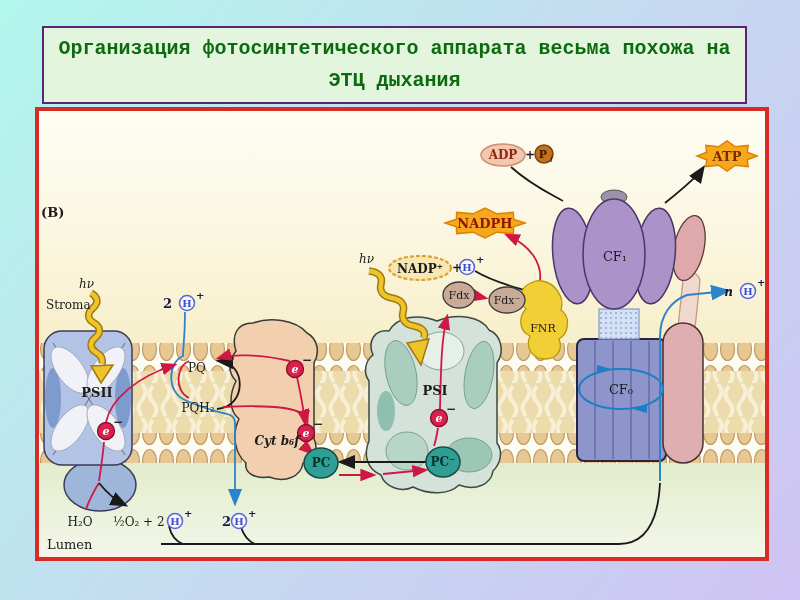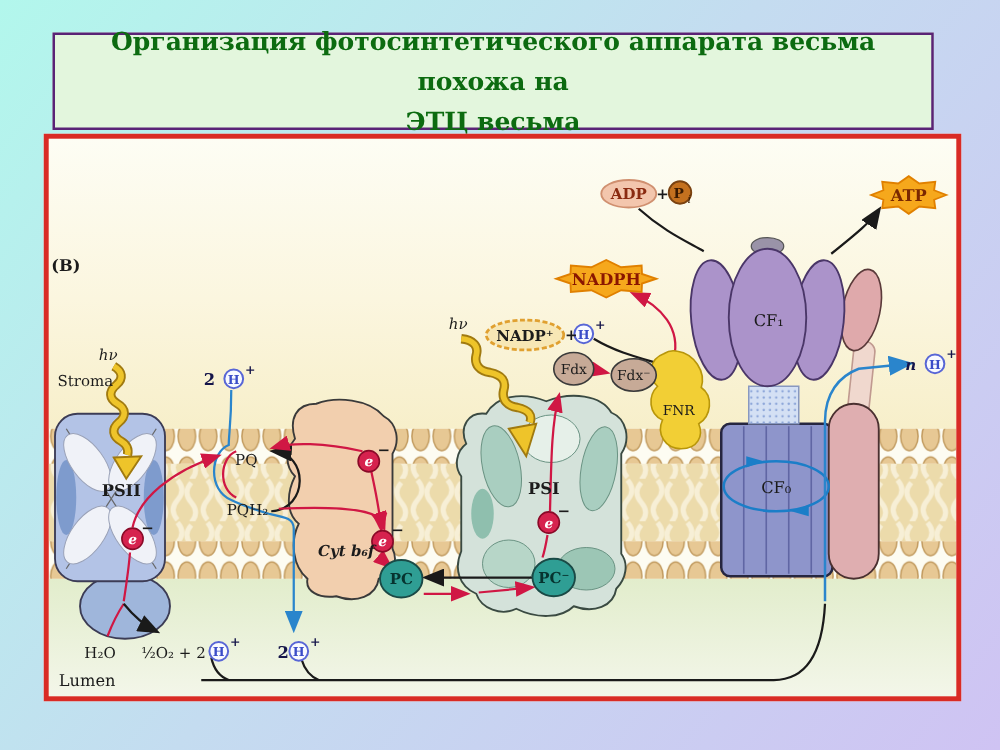--- a/index.html
+++ b/index.html
@@ -1,37 +1,37 @@
 <!DOCTYPE html>
 <html><head>
 <meta charset="utf-8">
 <style>
   html,body{margin:0;padding:0;}
   #slide{position:relative;width:800px;height:600px;overflow:hidden;
     background:linear-gradient(128deg,#b2f7ec 0%,#c4dcf0 48%,#cfc3f3 100%);
     font-family:"DejaVu Serif","Liberation Serif",serif;}
   .title-box{position:absolute;left:42px;top:26px;width:701px;height:74px;
-    background:#e3f6dd;border:2px solid #5a2376;display:flex;flex-direction:column;justify-content:center;}
+    background:#e3f6dd;border:2px solid #5a2376;display:flex;flex-direction:column;justify-content:center;font-family:Liberation Mono, monospace;}
   .title-line{text-align:center;color:#0c6b10;font-weight:bold;font-size:20px;line-height:1.6;}
   .panel{position:absolute;left:35px;top:107px;width:726px;height:446px;
     border:4px solid #d92b25;background:#fdfcf2;}
   svg text{font-family:"DejaVu Serif","Liberation Serif",serif;}
   .lab{fill:#1b1b1b;}
   .bold{font-weight:bold;}
   .ital{font-style:italic;}
   .navy{fill:#15154a;}
   .blue-h{fill:#3a4cc8;font-weight:bold;}
 </style>
 </head>
 <body>
 <div id="slide">
 
 <div class="title-box">
   <div class="title-line">Организация фотосинтетического аппарата  весьма похожа на</div>
-  <div class="title-line">ЭТЦ  весьма</div>
+  <div class="title-line">ЭТЦ  дыхания</div>
 </div>
 
 <div class="panel">
 <svg width="726" height="446" viewBox="0 0 726 446">
   <defs>
     <linearGradient id="gStroma" x1="0" y1="0" x2="0" y2="1">
       <stop offset="0" stop-color="#fdfdf4"></stop>
             <stop offset="0.55" stop-color="#fbf6df"></stop>
             <stop offset="1" stop-color="#f7efca"></stop>
     </linearGradient>

